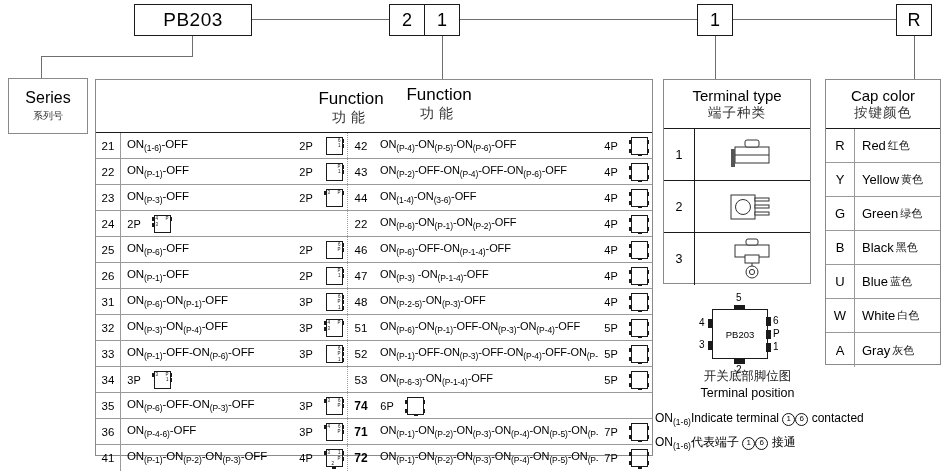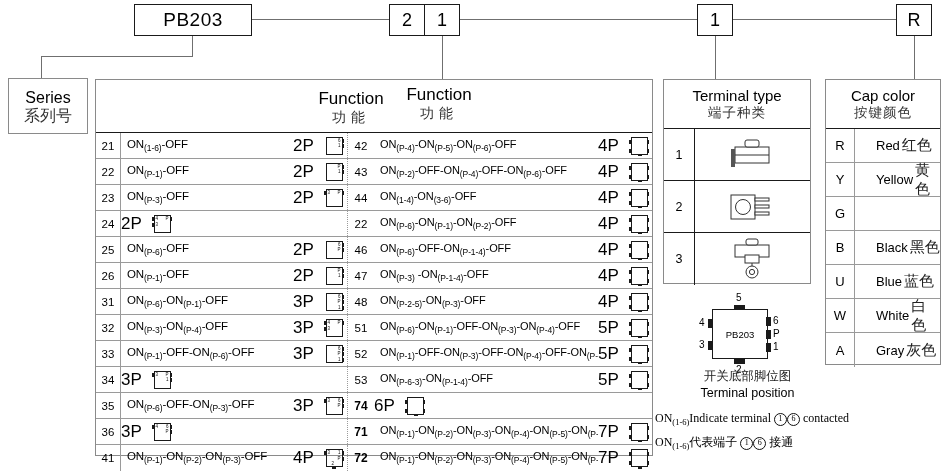--- a/index.html
+++ b/index.html
@@ -22,40 +22,40 @@
   #code-pb203{left:134px;top:4px;width:118px;height:32px;font-size:19px;letter-spacing:.5px;}
   #code-2{left:389px;top:4px;width:36px;height:32px;font-size:18px;}
   #code-1a{left:424px;top:4px;width:36px;height:32px;font-size:18px;border-left:1px solid #1a1a1a;}
   #code-1b{left:697px;top:4px;width:36px;height:32px;font-size:18px;}
   #code-r{left:896px;top:4px;width:36px;height:32px;font-size:18px;}
   
   .ln{position:absolute;background:#6f6f6f;}
   
   #series-box{left:8px;top:78px;width:80px;height:56px;flex-direction:column;border-color:#8a8a8a;}
   #series-box .en{font-size:16px;line-height:18px;}
-  #series-box .cn{font-size:16px;line-height:17px;color:#333;}
+  #series-box .cn{font-size:10px;line-height:17px;color:#333;}
   
   #function-table{left:95px;top:79px;width:558px;height:377px;border:1px solid #8a8a8a;background:#fff;box-sizing:border-box;}
   #fn-header{height:52px;position:relative;border-bottom:1px solid #1a1a1a;}
   .fn-title{position:absolute;text-align:center;}
   .fn-title .en{font-size:17px;line-height:19px;}
   .fn-title .cn{font-size:14px;line-height:18px;letter-spacing:5px;color:#333;}
   #fn-title-1{left:200px;top:9px;width:110px;}
   #fn-title-2{left:288px;top:5px;width:110px;}
   .fn-rows{display:flex;flex-direction:column;}
   .fn-row{display:flex;height:26px;border-bottom:1px solid #9a9a9a;box-sizing:border-box;}
   .fn-row:last-child{border-bottom:none;}
   .half{display:flex;align-items:center;height:100%;box-sizing:border-box;}
   .half.left{width:252px;border-right:1px dotted #9a9a9a;}
   .half.right{width:304px;}
   .c-code{width:24px;text-align:center;font-size:11.5px;flex:none;}
   .c-div{width:1px;height:100%;background:#9a9a9a;flex:none;}
   .c-fn{flex:1;font-size:11.5px;padding-left:6px;white-space:nowrap;overflow:hidden;letter-spacing:-.1px;}
   .half.right .c-fn{font-size:11px;}
-  .c-p{width:26px;text-align:left;font-size:17px;flex:none;padding-right:2px;}
+  .c-p{width:26px;text-align:center;font-size:11px;flex:none;padding-right:2px;}
   .c-ic{width:26px;flex:none;display:flex;align-items:center;justify-content:center;}
   .c-code2{width:26px;text-align:center;font-size:11.5px;flex:none;}
   .c-code2.bold{font-weight:bold;font-size:12px;}
   sub{font-size:8.5px;}
   
   .pinic{width:17px;height:18px;border:1.2px solid #1a1a1a;position:relative;box-sizing:border-box;}
   .pinic i{position:absolute;background:#1a1a1a;font-style:normal;}
   .pinic .pl{width:2.5px;height:4px;left:-2.5px;}
   .pinic .pr{width:2.5px;height:4px;right:-2.5px;}
   .pinic .pb{height:2.5px;width:4px;bottom:-2.5px;}
@@ -67,32 +67,32 @@
   .panel-head .cn{font-size:13.5px;line-height:17px;color:#333;letter-spacing:1px;}
   .tt-row{display:flex;height:52px;border-bottom:1px solid #1a1a1a;box-sizing:border-box;}
   .tt-row:last-child{border-bottom:none;}
   .tt-code{width:30px;display:flex;align-items:center;justify-content:center;font-size:12.5px;border-right:1px solid #1a1a1a;flex:none;}
   .tt-img{flex:1;display:flex;align-items:center;justify-content:center;}
   
   #cap-panel{left:825px;top:79px;width:116px;height:286px;border:1px solid #8a8a8a;box-sizing:border-box;background:#fff;}
   .cc-row{display:flex;height:34px;border-bottom:1px solid #9a9a9a;box-sizing:border-box;}
   .cc-row:last-child{border-bottom:none;}
   .cc-code{width:28px;display:flex;align-items:center;justify-content:center;font-size:13px;border-right:1px solid #9a9a9a;flex:none;}
-  .cc-name{flex:1;display:flex;align-items:center;padding-left:7px;font-size:13px;gap:2px;margin-left:14px;}
-  .cc-name .cn{font-size:15px;color:#222;}
+  .cc-name{flex:1;display:flex;align-items:center;padding-left:7px;font-size:13px;gap:2px;}
+  .cc-name .cn{font-size:11px;color:#222;}
   
   #pin-diagram{left:700px;top:303px;width:80px;height:62px;}
   #pin-body{position:absolute;left:12px;top:6px;width:56px;height:50px;border:1.5px solid #1a1a1a;box-sizing:border-box;display:flex;align-items:center;justify-content:center;font-size:9.5px;}
   .pd-pad{position:absolute;background:#1a1a1a;}
   .pd-lbl{position:absolute;font-size:10px;line-height:10px;}
   #terminal-caption{left:660px;top:368px;width:175px;text-align:center;}
   #terminal-caption .cn{font-size:12.5px;line-height:17px;color:#222;}
   #terminal-caption .en{font-size:12.5px;line-height:17px;}
   #notes{left:655px;top:408px;width:293px;}
-  #notes div{font-size:12px;line-height:20px;white-space:nowrap;font-family:Liberation Serif, serif;}
+  #notes div{font-size:12px;line-height:20px;white-space:nowrap;}
   .circ{display:inline-block;border:1px solid #111;border-radius:50%;width:11px;height:11px;line-height:10px;text-align:center;font-size:8px;vertical-align:1px;}
 </style>
 </head>
 <body>
 
 <div class="ln abs" style="left:252px;top:19px;width:137px;height:1px;"></div>
 <div class="ln abs" style="left:460px;top:19px;width:237px;height:1px;"></div>
 <div class="ln abs" style="left:733px;top:19px;width:163px;height:1px;"></div>
 <div class="ln abs" style="left:192px;top:36px;width:1px;height:20px;"></div>
 <div class="ln abs" style="left:41px;top:56px;width:152px;height:1px;"></div>
@@ -460,20 +460,21 @@
               <i class="pr" style="top: 11px;"></i>
               <i class="pb" style="left: 6px;"></i>
             </div>
           </div>
         </div>
       </div>
       <div class="fn-row">
         <div class="half left">
           <div class="c-code">36</div>
           <div class="c-div"></div>
+          <div class="c-fn">ON<sub>(P-4-6)</sub>-OFF</div>
           <div class="c-p">3P</div>
           <div class="c-ic">
             <div class="pinic">
               <i class="pl" style="top: 1px;"></i>
               <em style="left: 1px; top: 1px;">4</em>
               <i class="pr" style="top: 1px;"></i>
               <em style="right: 1px; top: 1px;">6</em>
               <i class="pr" style="top: 6.5px;"></i>
               <em style="right: 1px; top: 6.5px;">P</em>
             </div>
@@ -591,20 +592,24 @@
       </div>
       <div class="cc-row">
         <div class="cc-code">Y</div>
         <div class="cc-name">
           <span>Yellow</span>
           <span class="cn">黄色</span>
         </div>
       </div>
       <div class="cc-row">
         <div class="cc-code">G</div>
+        <div class="cc-name">
+          <span>Green</span>
+          <span class="cn">绿色</span>
+        </div>
       </div>
       <div class="cc-row">
         <div class="cc-code">B</div>
         <div class="cc-name">
           <span>Black</span>
           <span class="cn">黑色</span>
         </div>
       </div>
       <div class="cc-row">
         <div class="cc-code">U</div>

